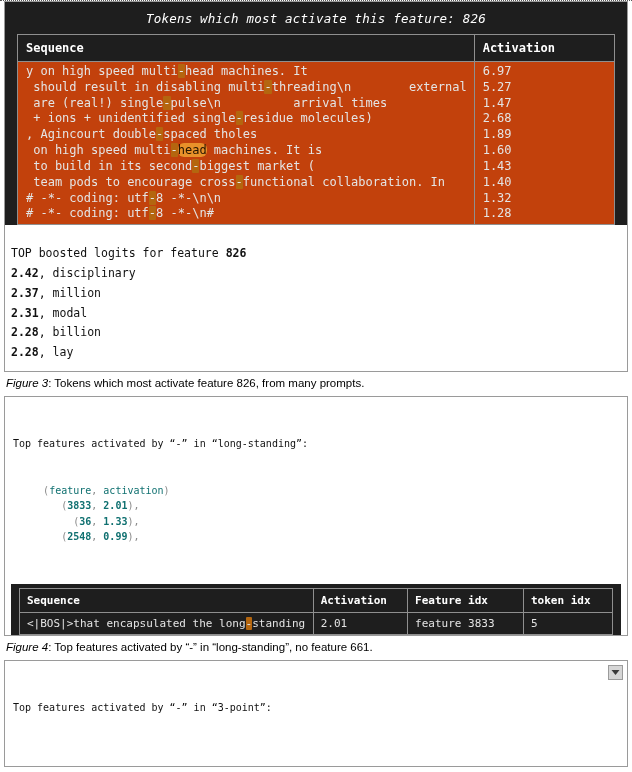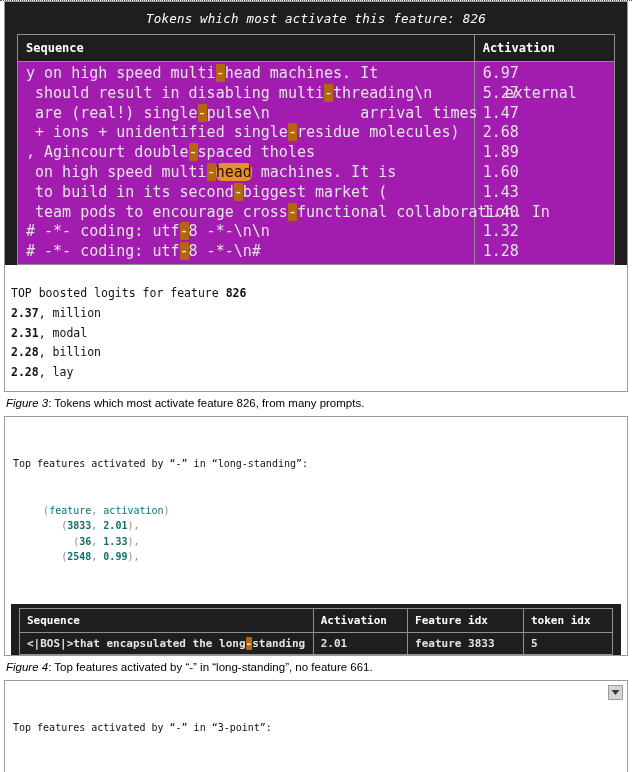--- a/index.html
+++ b/index.html
@@ -71,26 +71,26 @@
     text-align: left;
     font-weight: bold;
     font-size: 12px;
     color: #ffffff;
     padding: 6px 8px;
     border: 1px solid #8f8f8f;
     background: #1e1e1e;
     white-space: nowrap;
   }
   table.tok-table td {
-    font-size: 15px;
+    font-size: 12px;
     color: #e4e4e4;
     padding: 2px 8px;
     border: 1px solid #8f8f8f;
     vertical-align: top;
-    background: #a21caf;
+    background: #c2410c;
   }
   .seq-lines {
     line-height: 1.32;
     white-space: pre;
   }
   .act-lines {
     line-height: 1.32;
     white-space: pre;
   }
 
@@ -155,21 +155,21 @@
   table.res-table td {
     text-align: left;
     font-family: "DejaVu Sans Mono", "Liberation Mono", monospace;
     color: #e4e4e4;
     border: 1px solid #8f8f8f;
     background: #1e1e1e;
     white-space: nowrap;
     overflow: hidden;
   }
   .size-sm th { font-size: 11px; padding: 5px 7px; }
-  .size-sm td { font-size: 11px; padding: 4px 7px; font-weight: bold; }
+  .size-sm td { font-size: 11px; padding: 4px 7px; }
 
   
   .scroll-arrow {
     position: absolute;
     top: 4px;
     right: 4px;
     width: 15px;
     height: 15px;
     background: #d6d6d6;
     border: 1px solid #9b9b9b;
@@ -207,20 +207,21 @@
                 <div class="act-lines" id="fig3-act"><div>6.97</div><div>5.27</div><div>1.47</div><div>2.68</div><div>1.89</div><div>1.60</div><div>1.43</div><div>1.40</div><div>1.32</div><div>1.28</div></div>
               </td>
             </tr>
           </tbody>
         </table>
       </div>
 
       <div class="logits">
         <div><span>TOP boosted logits for feature </span><b>826</b></div>
         <div id="fig3-logits">
+            <div><b>2.42</b><span>, disciplinary</span></div>
             <div><b>2.37</b><span>, million</span></div>
             <div><b>2.31</b><span>, modal</span></div>
             <div><b>2.28</b><span>, billion</span></div>
             <div><b>2.28</b><span>, lay</span></div>
           </div>
       </div>
 
     </div>
     <div class="caption"><span class="fig-label">Figure 3</span><span>: Tokens which most activate feature 826, from many prompts.</span></div>
   </div>

